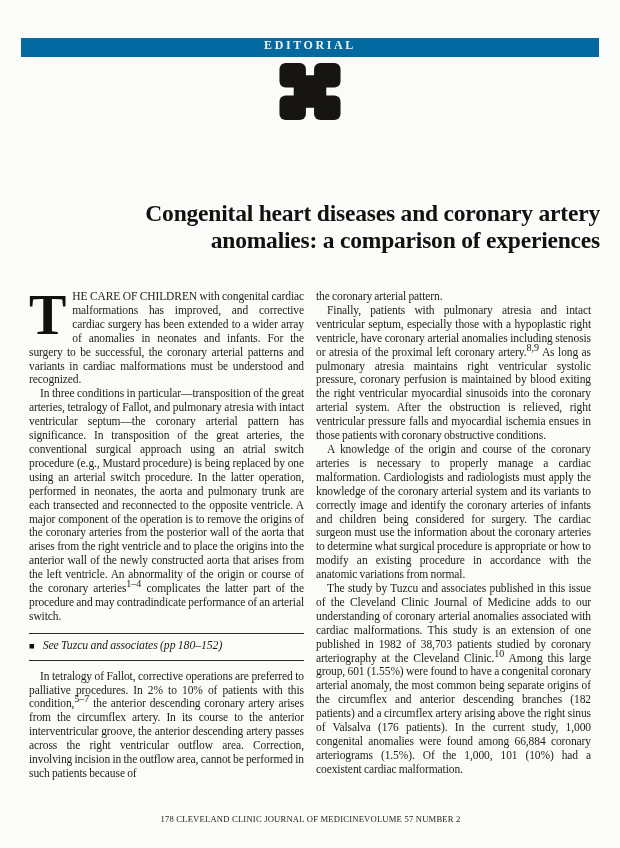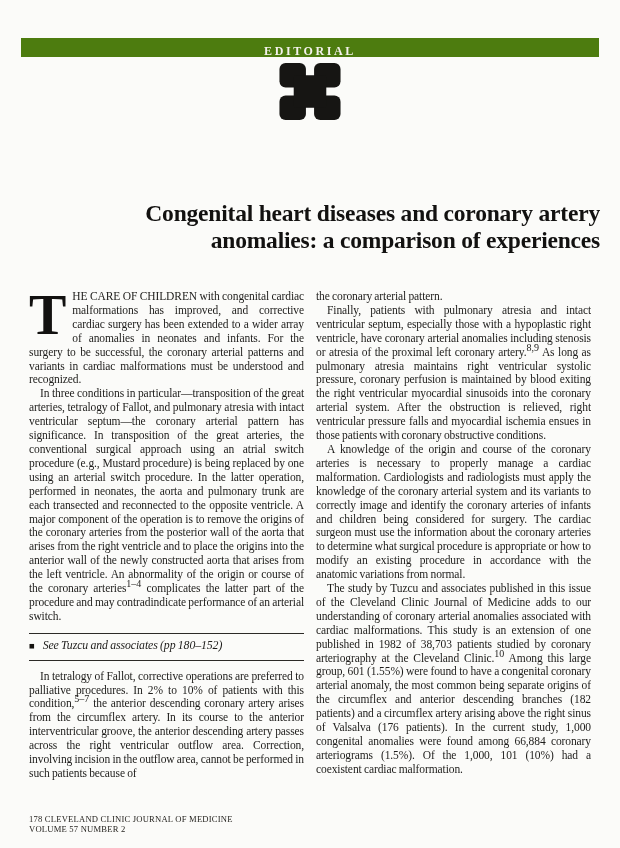--- a/index.html
+++ b/index.html
@@ -8,22 +8,22 @@
     position:relative;
     width:620px;height:848px;
     background:#fbfbf9;
     overflow:hidden;
     font-family:"Liberation Serif", serif;
     color:#1d1c1a;
   }
   .banner{
     height:19px;
     margin:38px 21px 0 21px;
-    background:#4d7c0f;
-    display:flex;align-items:flex-end;justify-content:center;
+    background:#0369a1;
+    display:flex;align-items:flex-start;justify-content:center;
   }
   .banner-text{
     color:#f4f2ec;
     font-size:12px;
     letter-spacing:2.6px;
     font-weight:bold;
     line-height:1;
     padding-top:1px;
   }
   .logo{
@@ -92,25 +92,24 @@
     color:#14120f;
   }
   .callout .callout-text{
     font-style:italic;
     font-size:11.8px;
   }
   .footer{
     position:absolute;
     left:29px;right:28px;top:814px;
     display:flex;
-    justify-content:space-between;
+    justify-content:center;
     font-size:8.6px;
     letter-spacing:0.2px;
     color:#262420;
-    flex-direction:column;
   }
 </style>
 </head>
 <body>
 
 <div class="page">
 
   <div class="banner">
     <span class="banner-text">EDITORIAL</span>
   </div>

